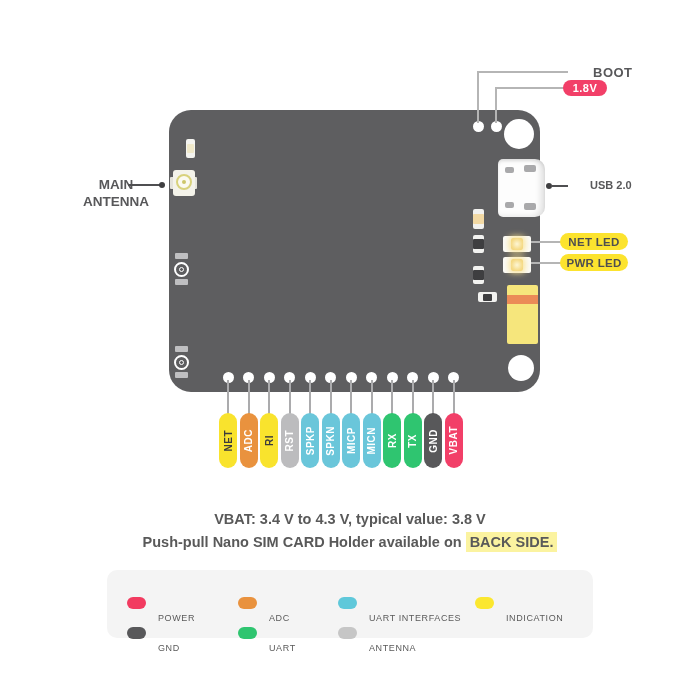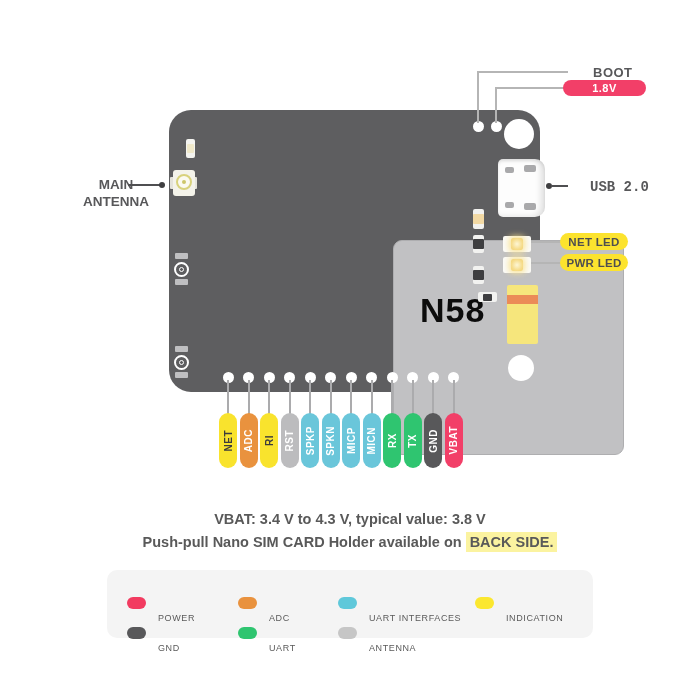--- a/index.html
+++ b/index.html
@@ -71,23 +71,20 @@
   .legend{left:107px;top:570px;width:486px;height:68px;background:#f4f4f4;border-radius:10px;}
   .legend-item{position:absolute;display:flex;align-items:center;}
   .legend-swatch{width:19px;height:12px;border-radius:6px;flex:0 0 auto;}
   .legend-label{margin-left:12px;font-size:9px;color:#5a5a5a;letter-spacing:0.6px;font-weight:400;margin-top:31px;}
 </style>
 </head>
 <body>
 
 <div class="abs board">
 
-  <div class="abs module">
-    <div class="abs module-label">N58</div>
-  </div>
 
   <div class="abs part-topleft" style="left:17px;top:29px;">
     <div class="abs inner"></div>
   </div>
 
   <div class="abs antenna" style="left:3px;top:58px;">
     <div class="abs tab-l"></div>
     <div class="abs tab-r"></div>
     <div class="abs body"></div>
     <div class="abs ring"></div>
@@ -214,25 +211,25 @@
 </div>
 <div class="abs line-dark" style="left:128px;top:184px;width:32px;"></div>
 <div class="abs dot-dark" style="left:159px;top:182px;"></div>
 
 <div class="abs line-light" style="left:477px;top:71px;width:2px;height:52px;"></div>
 <div class="abs line-light" style="left:477px;top:71px;width:91px;height:2px;"></div>
 <div class="abs callout-text" style="left:576px;top:65px;font-size:13px;letter-spacing:0.5px;">BOOT</div>
 
 <div class="abs line-light" style="left:495px;top:87px;width:2px;height:36px;"></div>
 <div class="abs line-light" style="left:495px;top:87px;width:70px;height:2px;"></div>
-<div class="abs badge badge-pink" style="left:563px;top:80px;width:83px;height:16px;">1.8V</div>
+<div class="abs badge badge-pink" style="left:563px;top:80px;width:44px;height:16px;">1.8V</div>
 
 <div class="abs dot-dark" style="left:546px;top:183px;"></div>
 <div class="abs line-dark" style="left:551px;top:185px;width:17px;"></div>
-<div class="abs callout-text" style="left:573px;top:179px;font-size:14px;font-family:Liberation Mono, monospace;">USB 2.0</div>
+<div class="abs callout-text" style="left:573px;top:179px;font-size:11px;">USB 2.0</div>
 
 <div class="abs line-light" style="left:531px;top:241px;width:30px;height:2px;"></div>
 <div class="abs badge badge-yellow" style="left:560px;top:233px;width:68px;height:17px;">NET LED</div>
 <div class="abs line-light" style="left:531px;top:262px;width:30px;height:2px;"></div>
 <div class="abs badge badge-yellow" style="left:560px;top:254px;width:68px;height:17px;">PWR LED</div>
 
 <div class="abs note" style="top:511px;">VBAT: 3.4 V to 4.3 V, typical value: 3.8 V</div>
 <div class="abs note" style="top:534px;">
   <span>Push-pull Nano SIM CARD Holder available on </span><span class="hl">BACK SIDE.</span>
 </div>

